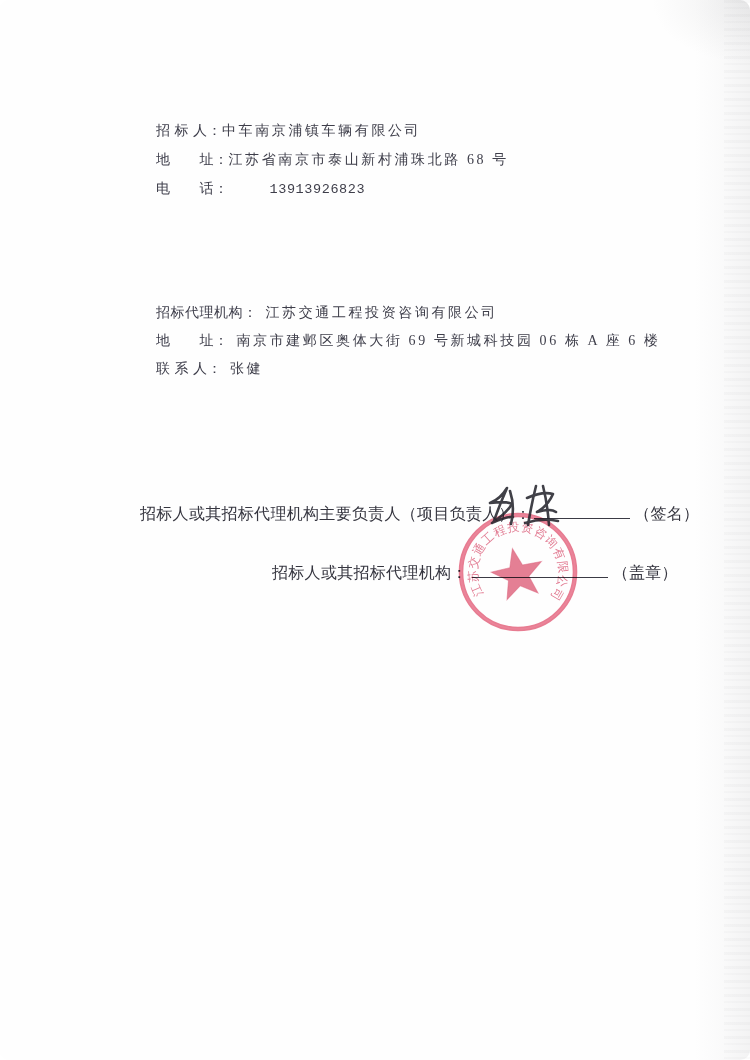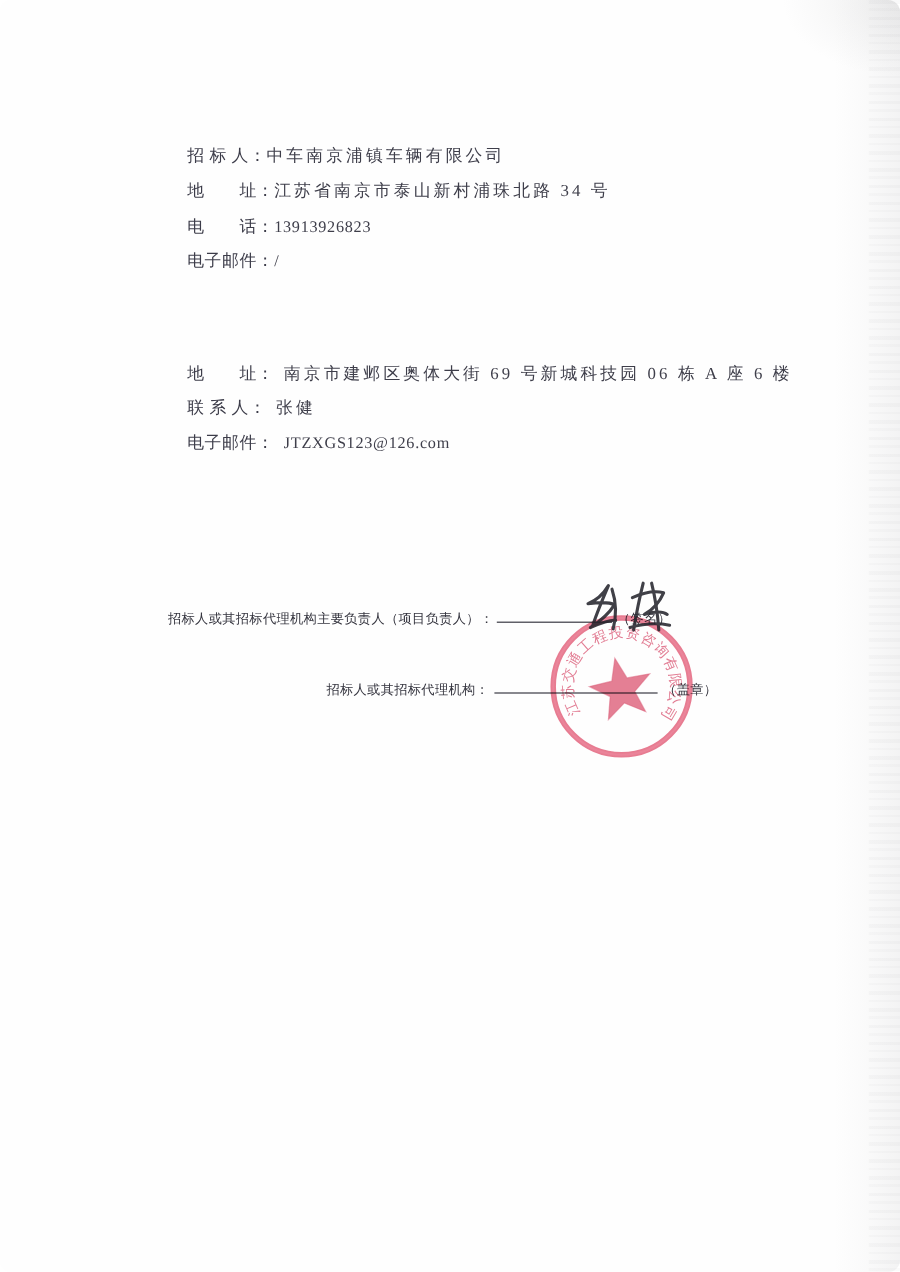--- a/index.html
+++ b/index.html
@@ -36,23 +36,23 @@
   .info-row{
     height:18px;line-height:18px;
     font-size:14px;
     white-space:pre;
   }
   .block-tenderer .info-row{margin-bottom:11px;}
   .block-agency .info-row{margin-bottom:10px;}
   .info-label{white-space:pre;letter-spacing:0.5px;color:#3c3c49;}
   .info-value{letter-spacing:2.6px;color:#3e3e4a;}
   .block-agency .info-value{padding-left:8px;}
-  .latin{letter-spacing:0.6px;font-family:Liberation Serif, serif;font-size:13.5px;}
+  .latin{letter-spacing:0.6px;font-family:Liberation Mono, monospace;font-size:13.5px;margin-left:41px;}
 
-  .sig-row{position:absolute;white-space:nowrap;font-size:11px;color:#35353f;letter-spacing:0.3px;}
+  .sig-row{position:absolute;white-space:nowrap;font-size:16px;color:#35353f;letter-spacing:0.3px;}
   .sig-row-principal{left:140px;top:504px;}
   .sig-row-agency{left:272px;top:563px;}
   .uline{
     display:inline-block;vertical-align:baseline;
     border-bottom:1.5px solid #3a3a44;
     height:14px;
   }
   .uline-sign{width:96px;margin:0 4px 0 3px;}
   .uline-stamp{width:136px;margin:0 5px 0 4px;}
 
@@ -74,39 +74,36 @@
 <body>
 
 <div class="page">
   <div class="edge-noise"></div>
 
   <section class="info-block block-tenderer">
     <div class="info-row">
       <span class="info-label">招 标 人：</span><span class="info-value">中车南京浦镇车辆有限公司</span>
     </div>
     <div class="info-row">
-      <span class="info-label">地　　址：</span><span class="info-value">江苏省南京市泰山新村浦珠北路 34 号</span>
+      <span class="info-label">地　　址：</span><span class="info-value">江苏省南京市泰山新村浦珠北路 68 号</span>
     </div>
     <div class="info-row">
       <span class="info-label">电　　话：</span><span class="info-value latin">13913926823</span>
-    </div>
-    <div class="info-row">
-      <span class="info-label">电子邮件：</span><span class="info-value latin">/</span>
     </div>
   </section>
 
   <section class="info-block block-agency">
     <div class="info-row">
+      <span class="info-label">招标代理机构：</span><span class="info-value">江苏交通工程投资咨询有限公司</span>
+    </div>
+    <div class="info-row">
       <span class="info-label">地　　址：</span><span class="info-value">南京市建邺区奥体大街 69 号新城科技园 06 栋 A 座 6 楼</span>
     </div>
     <div class="info-row">
       <span class="info-label">联 系 人：</span><span class="info-value">张健</span>
-    </div>
-    <div class="info-row">
-      <span class="info-label">电子邮件：</span><span class="info-value latin">JTZXGS123@126.com</span>
     </div>
   </section>
 
   <div class="sig-row sig-row-principal">
     <span>招标人或其招标代理机构主要负责人（项目负责人）：</span><span class="uline uline-sign"></span><span>（签名）</span>
   </div>
 
   <div class="sig-row sig-row-agency">
     <span>招标人或其招标代理机构：</span><span class="uline uline-stamp"></span><span>（盖章）</span>
   </div>

